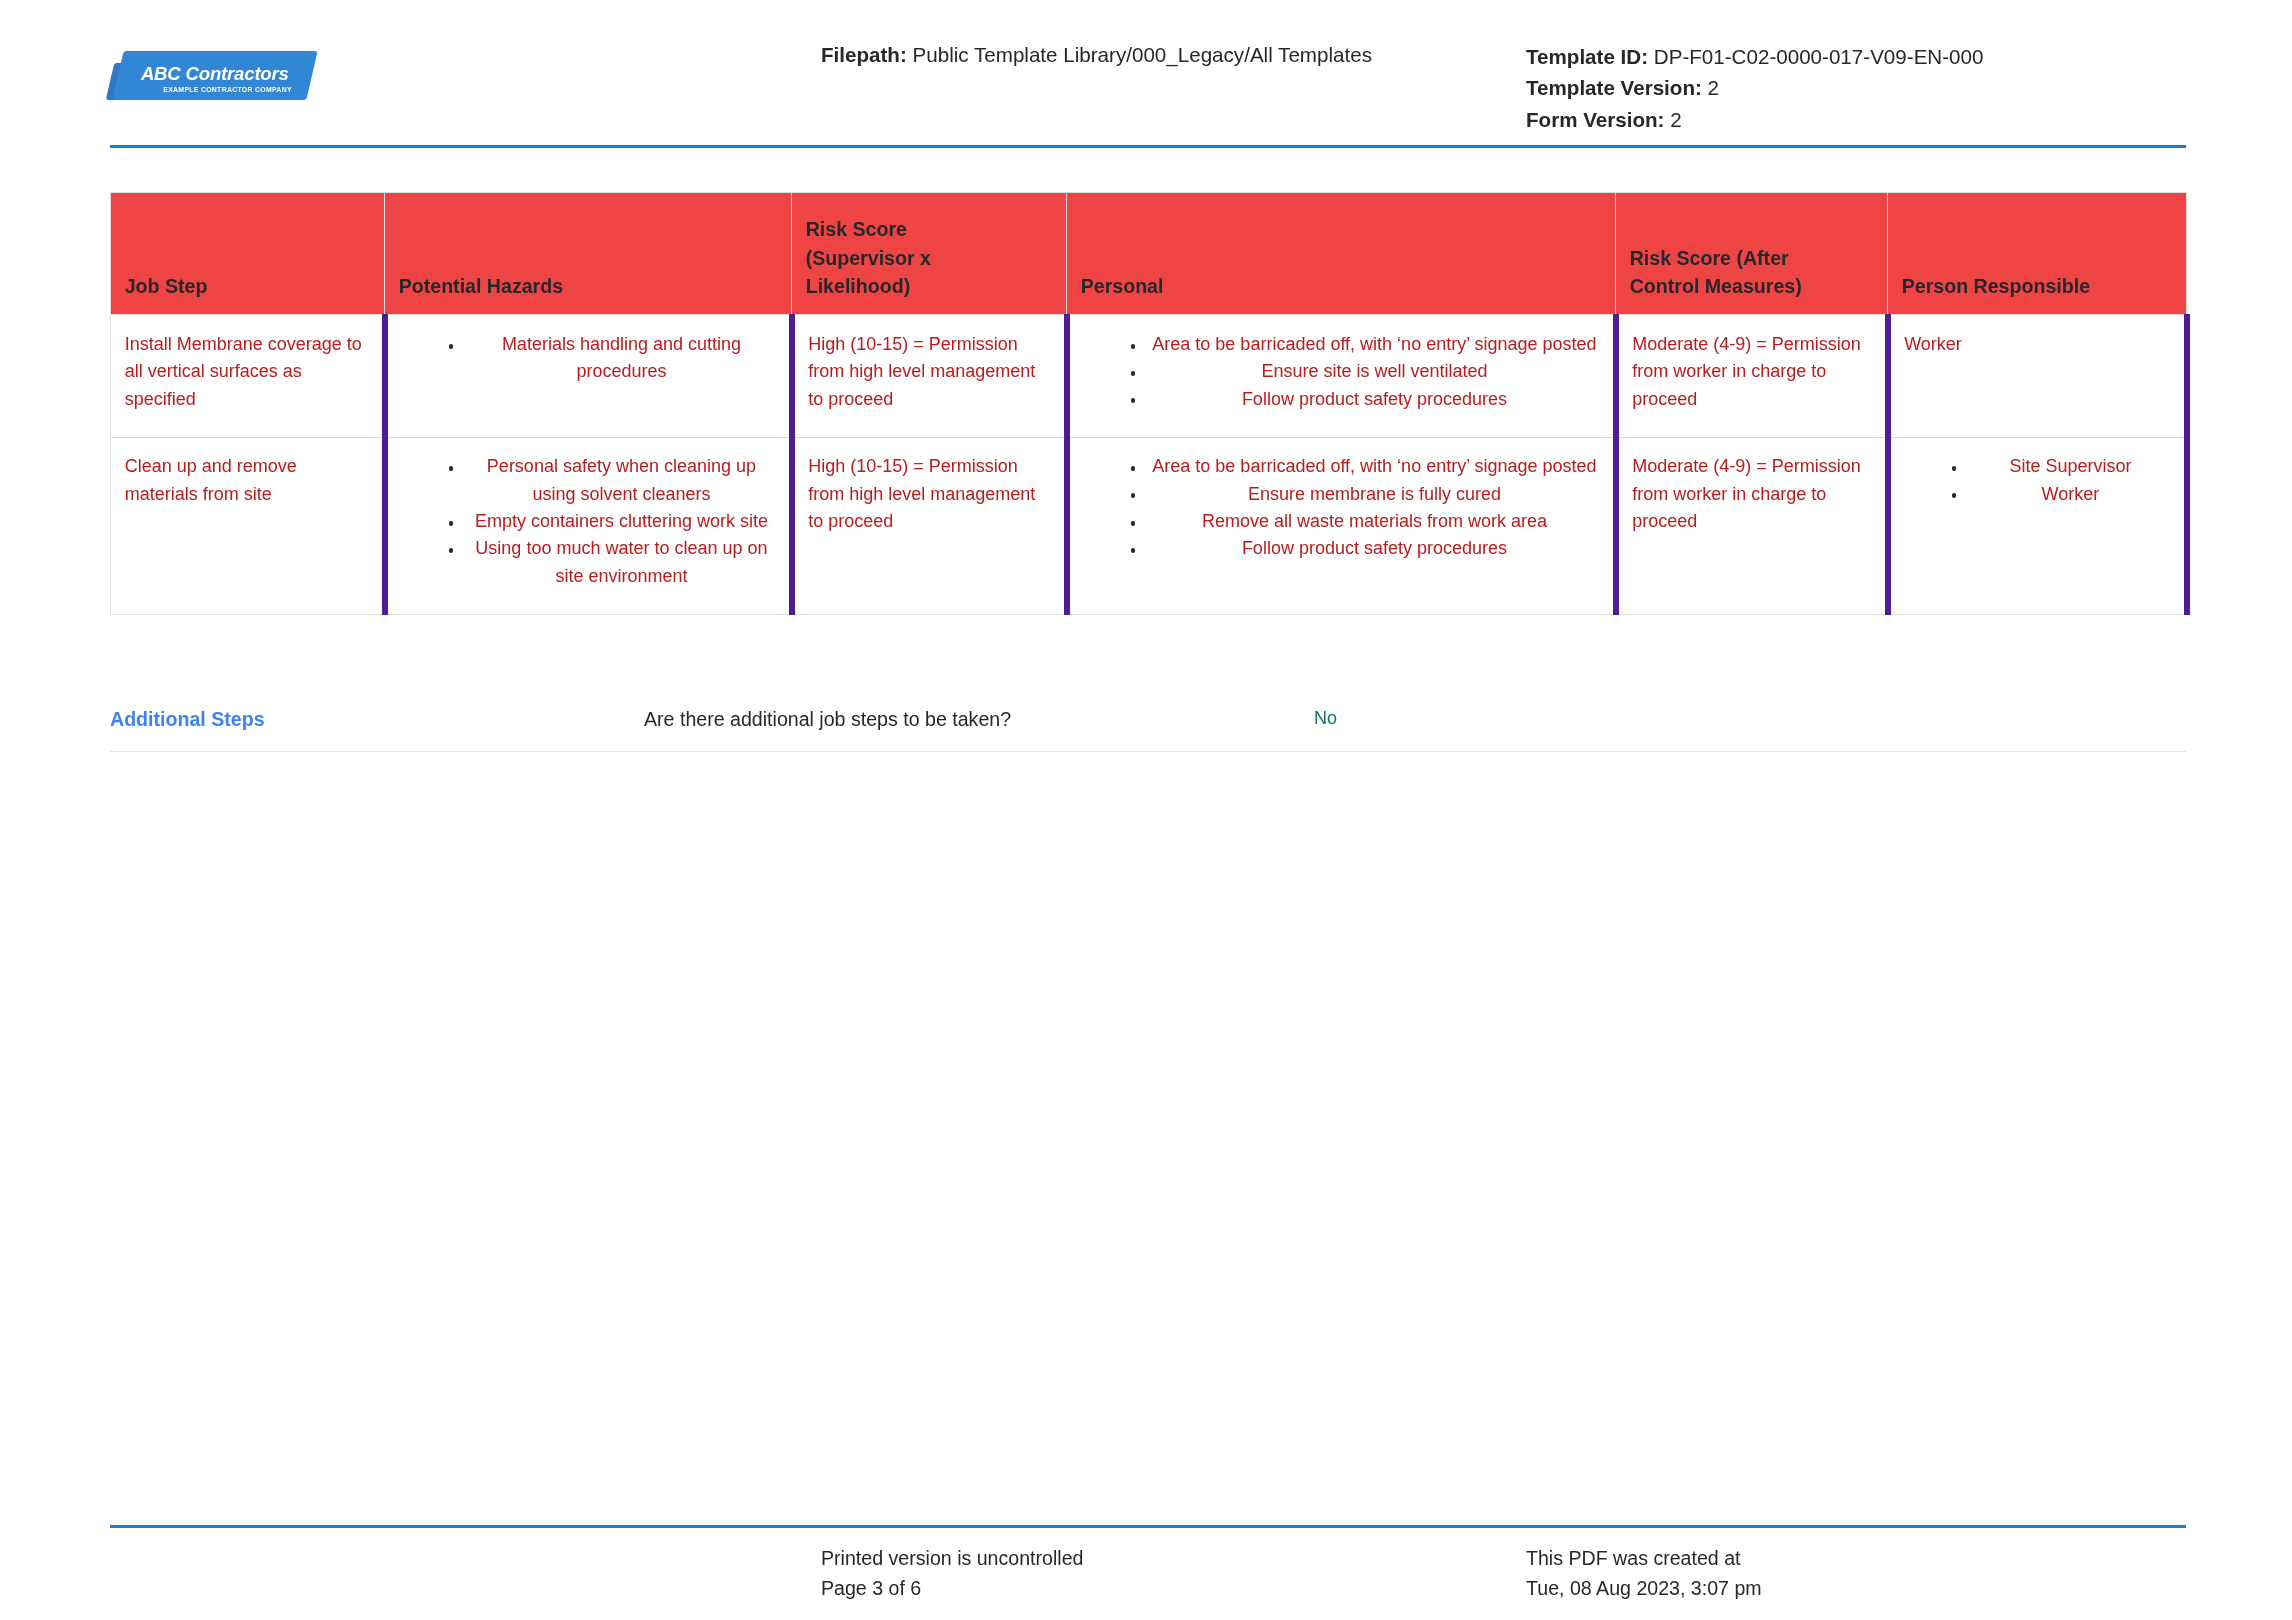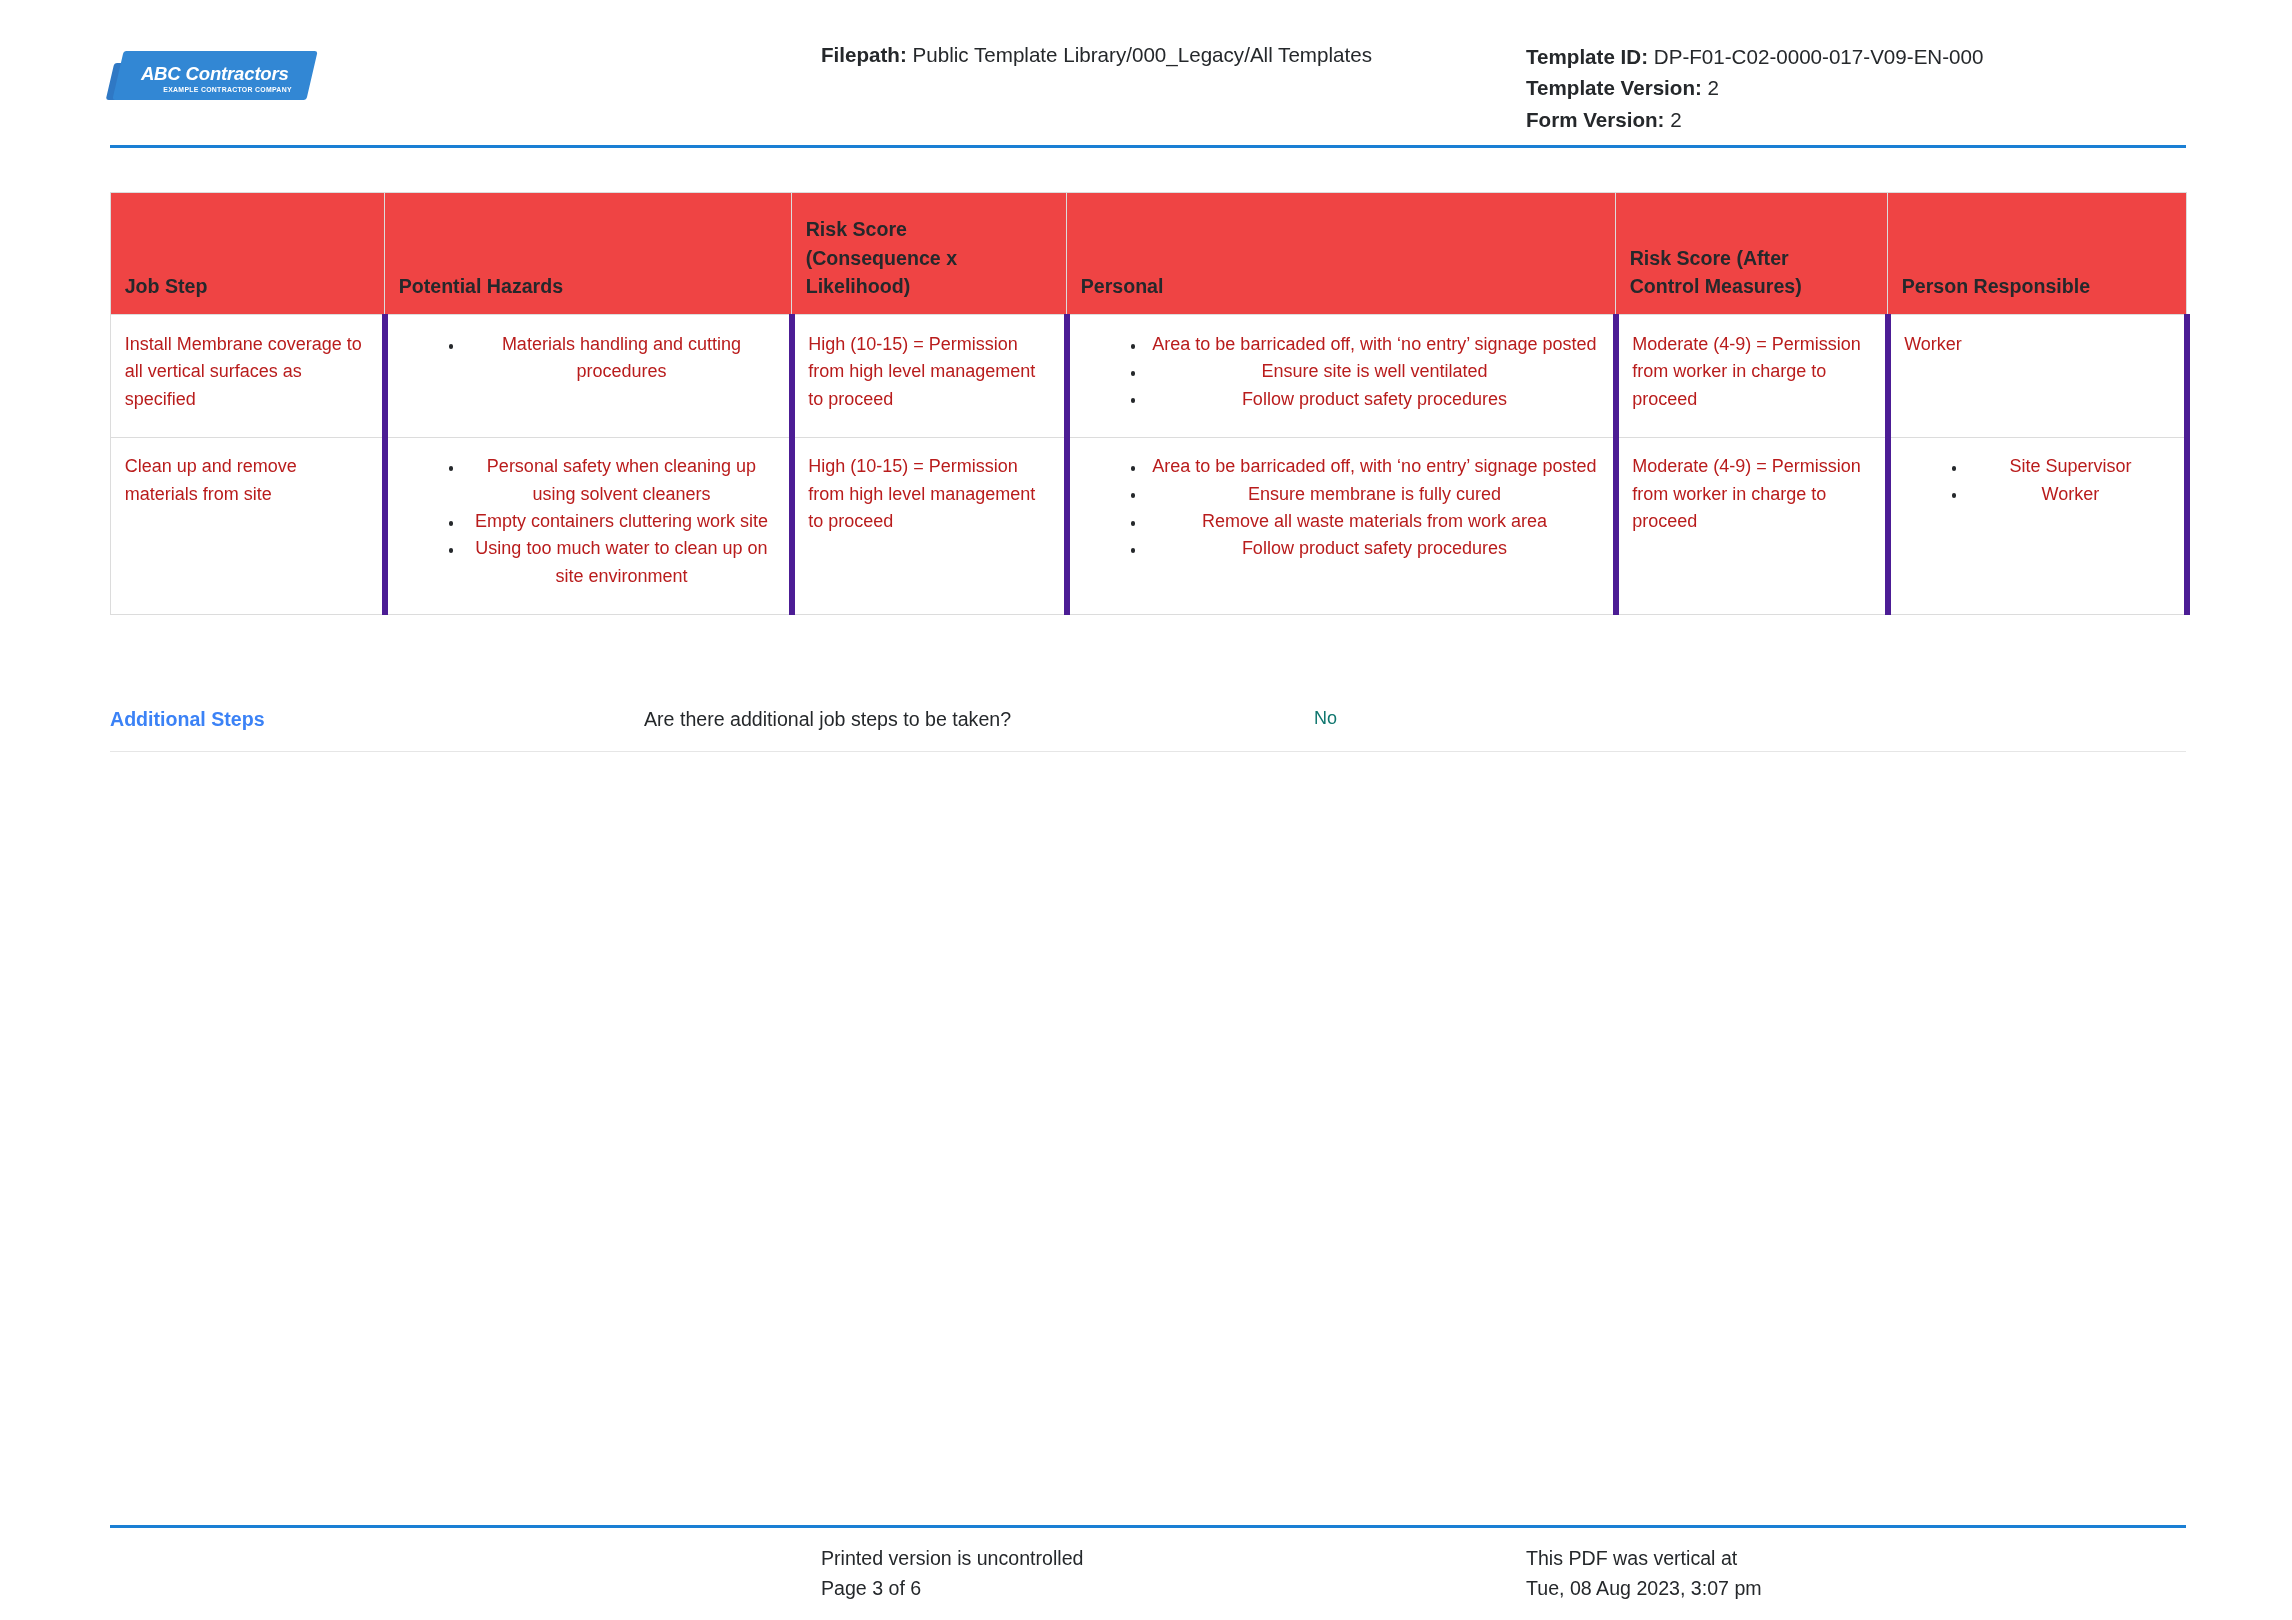--- a/index.html
+++ b/index.html
@@ -304,21 +304,21 @@
           <col class="c3">
           <col class="c4">
           <col class="c5">
       </colgroup>
       <thead>
         <tr>
           <th>Job Step</th>
           <th>Potential Hazards</th>
           <th>
             <div>Risk Score</div>
-            <div>(Consequence x</div>
+            <div>(Supervisor x</div>
             <div>Likelihood)</div>
           </th>
           <th>Personal</th>
           <th>
             <div>Risk Score (After</div>
             <div>Control Measures)</div>
           </th>
           <th>Person Responsible</th>
         </tr>
       </thead>
@@ -393,18 +393,18 @@
     <span class="as-question">Are there additional job steps to be taken?</span>
     <span class="as-answer">No</span>
   </div>
 
   <div class="footer-rule"></div>
   <div class="footer-left">
     <div>Printed version is uncontrolled</div>
     <div>Page 3 of 6</div>
   </div>
   <div class="footer-right">
-    <div>This PDF was vertical at</div>
+    <div>This PDF was created at</div>
     <div>Tue, 08 Aug 2023, 3:07 pm</div>
   </div>
 
 </div>
 
 
 </body></html>

